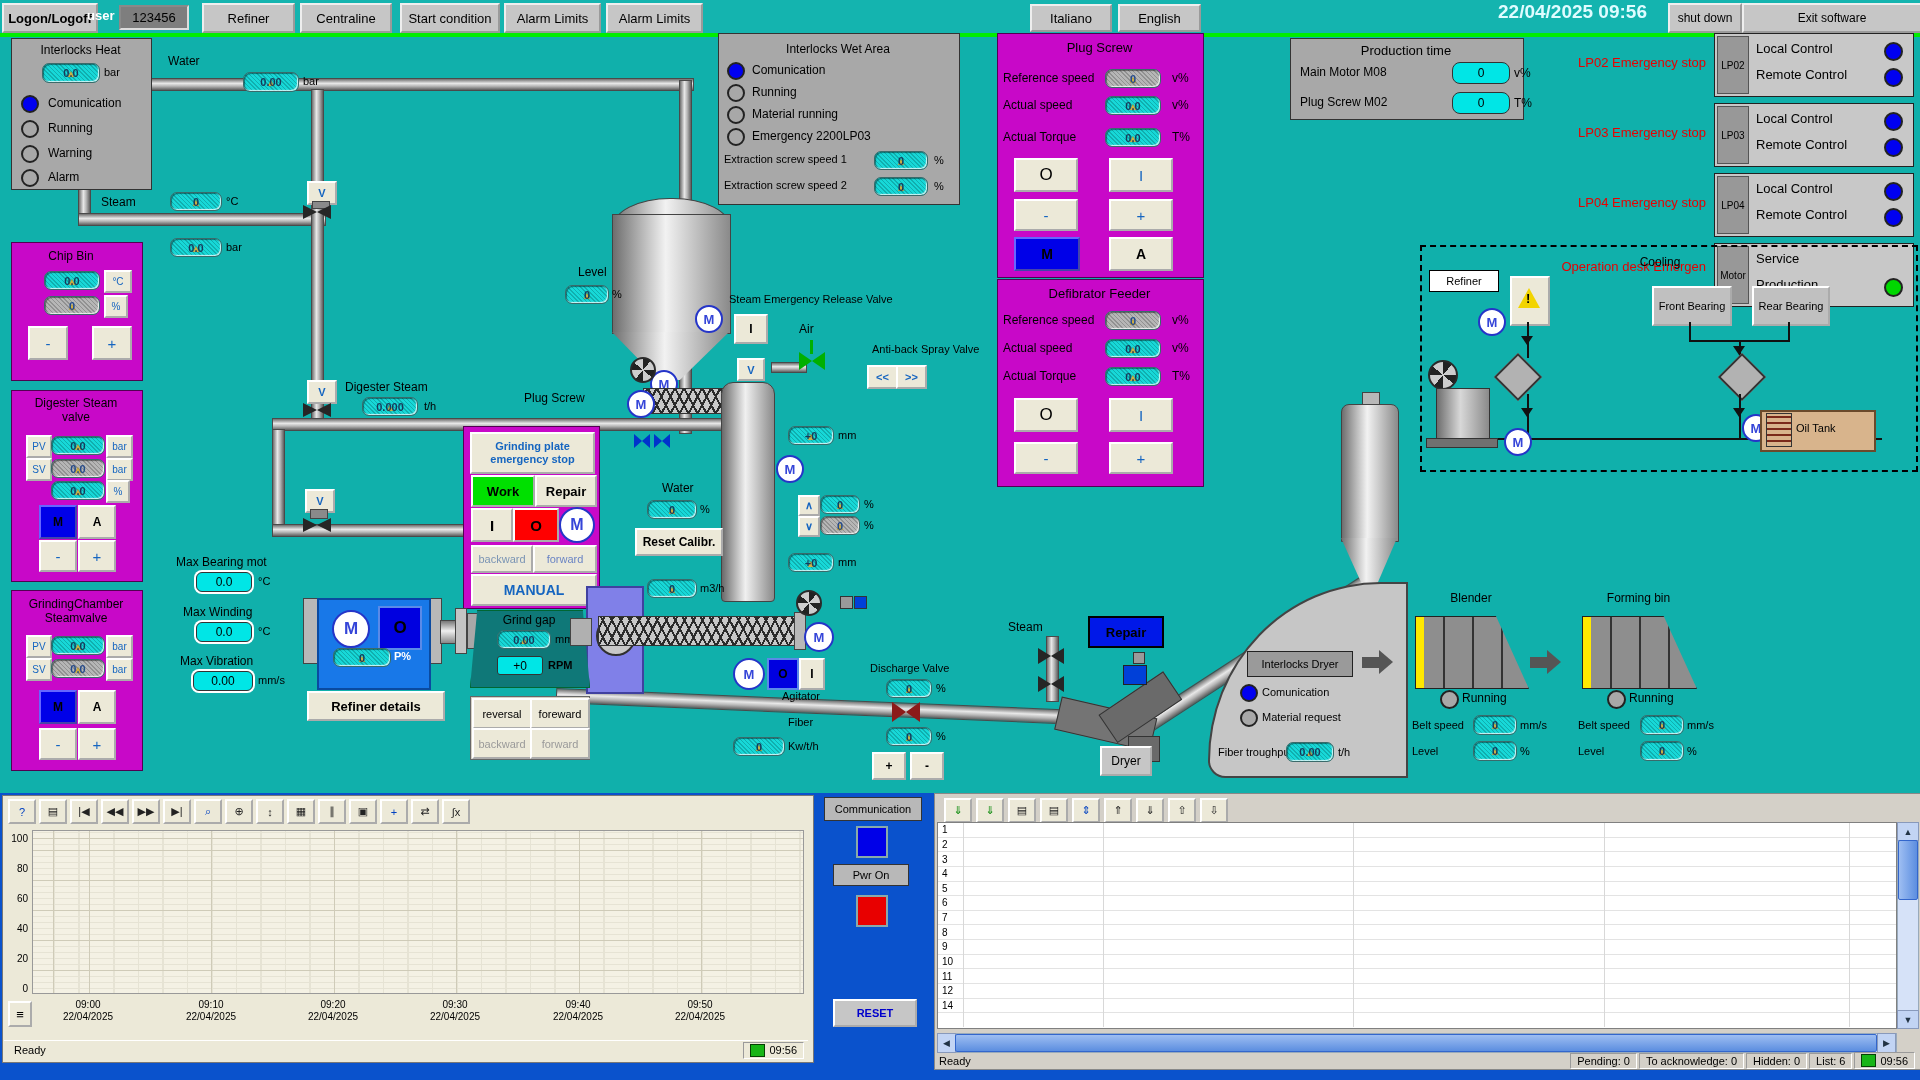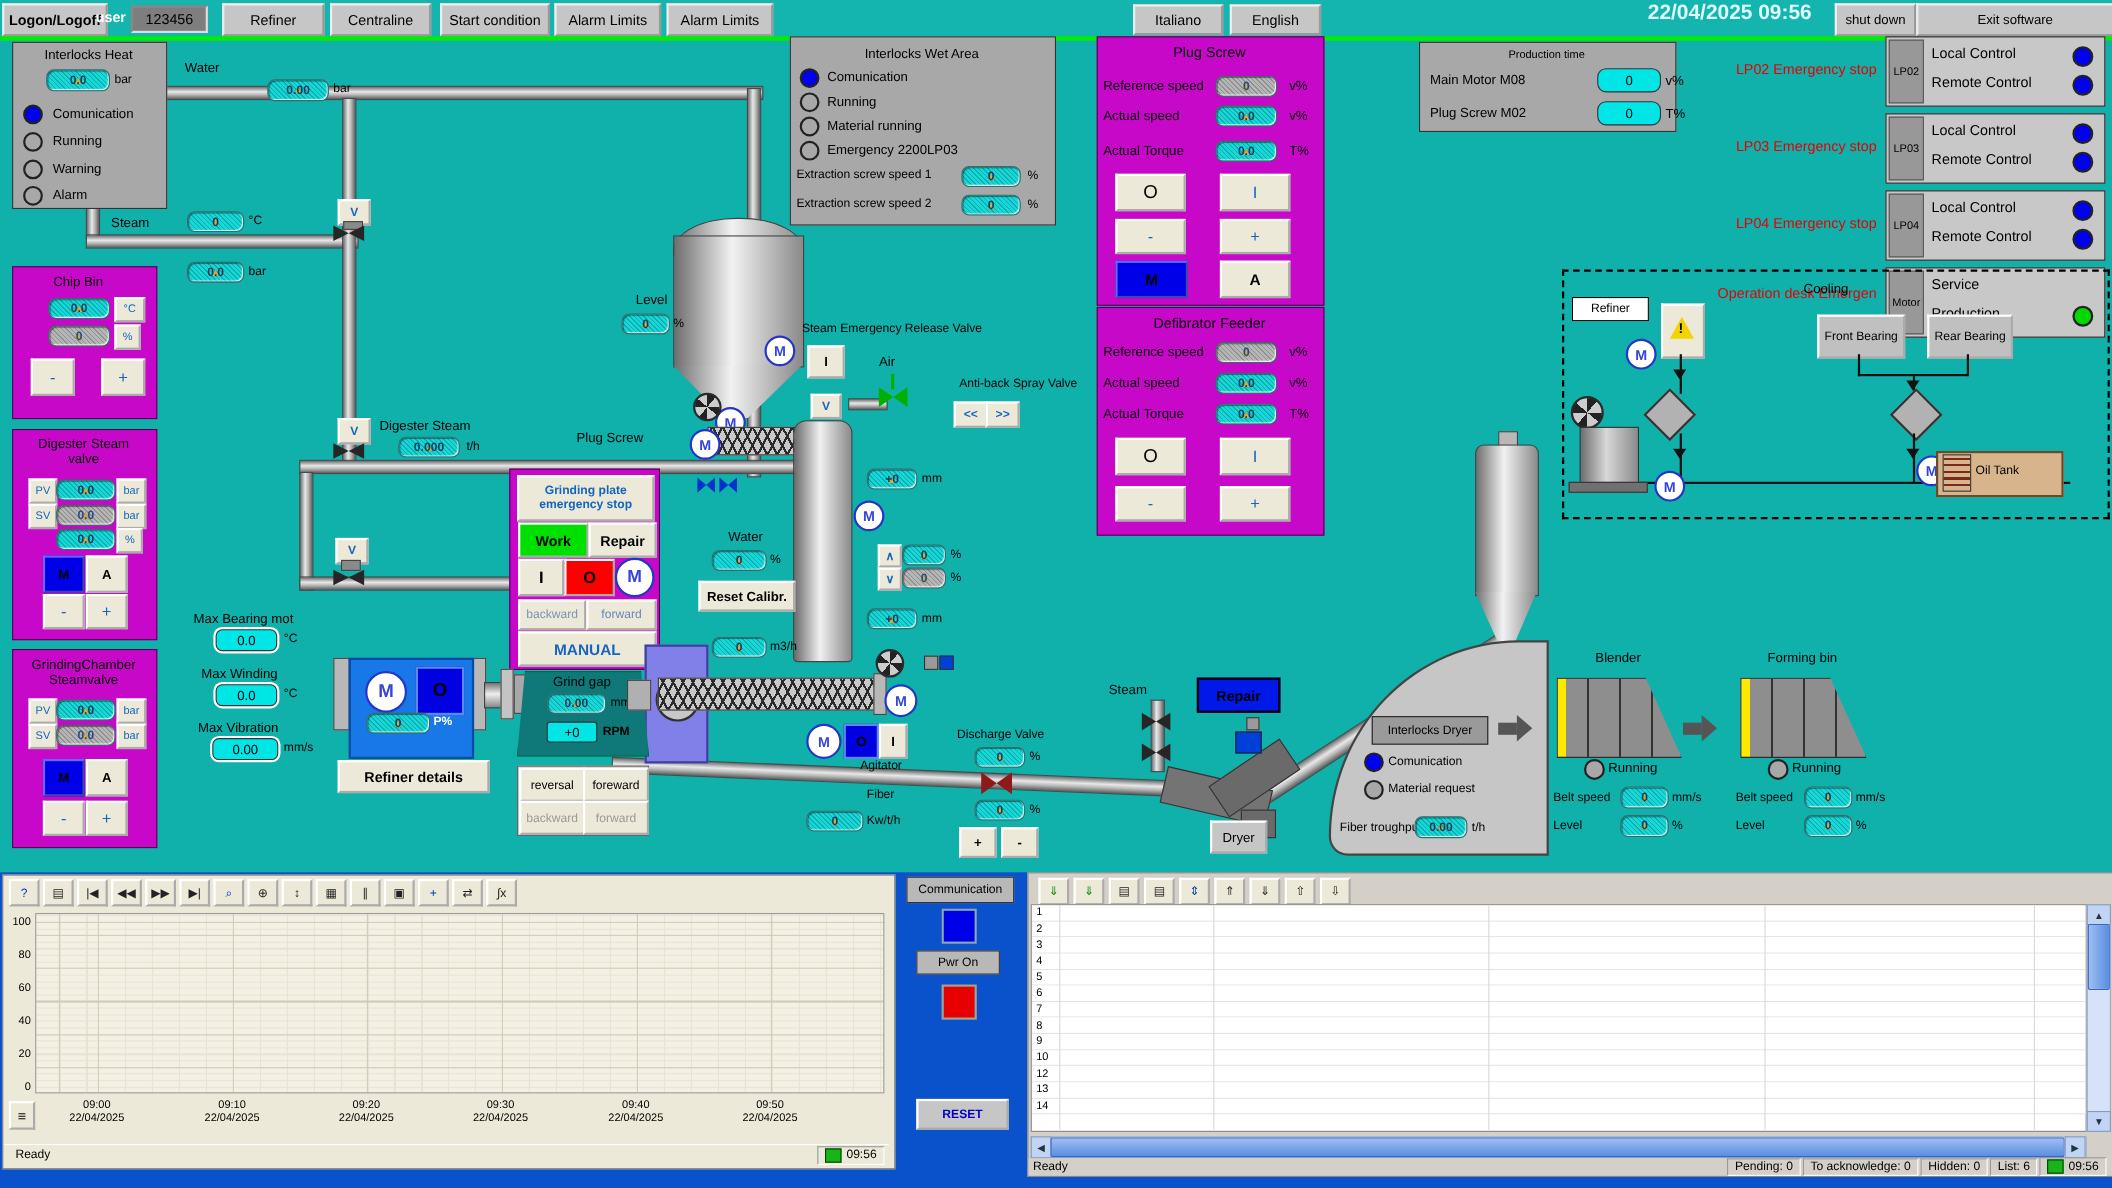--- a/index.html
+++ b/index.html
@@ -336,21 +336,21 @@
 <div class="fld" style="left:1105px;top:367px;width:54px;height:17px">
     <span>0.0</span>
   </div>
 <div class="lbl" style="left:1172px;top:370px;font-size:12px">T%</div>
 <div class="btn" style="left:1014px;top:398px;width:60px;height:30px;font-size:17px">O</div>
 <div class="btn bl" style="left:1109px;top:398px;width:60px;height:30px;font-size:15px">I</div>
 <div class="btn bl" style="left:1014px;top:442px;width:60px;height:28px;font-size:15px">-</div>
 <div class="btn bl" style="left:1109px;top:442px;width:60px;height:28px;font-size:15px">+</div>
 
 <div class="gpanel" style="left:1290px;top:38px;width:232px;height:80px"></div>
-<div class="lbl ctr" style="left:1290px;top:44px;width:232px;font-size:10px">Production time</div>
+<div class="lbl ctr" style="left:1290px;top:44px;width:232px;font-size:13px">Production time</div>
 <div class="lbl" style="left:1300px;top:66px;font-size:12px">Main Motor M08</div>
 <div class="fldc" style="left:1452px;top:62px;width:56px;height:20px">
     <span>0</span>
   </div>
 <div class="lbl" style="left:1514px;top:67px;font-size:12px">v%</div>
 <div class="lbl" style="left:1300px;top:96px;font-size:12px">Plug Screw M02</div>
 <div class="fldc" style="left:1452px;top:92px;width:56px;height:20px">
     <span>0</span>
   </div>
 <div class="lbl" style="left:1514px;top:97px;font-size:12px">T%</div>
@@ -675,24 +675,24 @@
     <div class="arow">
       <span class="anum">8</span>
     </div>
     <div class="arow">
       <span class="anum">9</span>
     </div>
     <div class="arow">
       <span class="anum">10</span>
     </div>
     <div class="arow">
+      <span class="anum">11</span>
+    </div>
+    <div class="arow">
       <span class="anum">12</span>
-    </div>
-    <div class="arow">
-      <span class="anum">13</span>
     </div>
     <div class="arow">
       <span class="anum">14</span>
     </div>
   </div>
 <div class="ab" style="left:963px;top:823px;width:1px;height:204px;background:#d8d8d8"></div>
 <div class="ab" style="left:1103px;top:823px;width:1px;height:204px;background:#d8d8d8"></div>
 <div class="ab" style="left:1353px;top:823px;width:1px;height:204px;background:#d8d8d8"></div>
 <div class="ab" style="left:1604px;top:823px;width:1px;height:204px;background:#d8d8d8"></div>
 <div class="ab" style="left:1849px;top:823px;width:1px;height:204px;background:#d8d8d8"></div>

